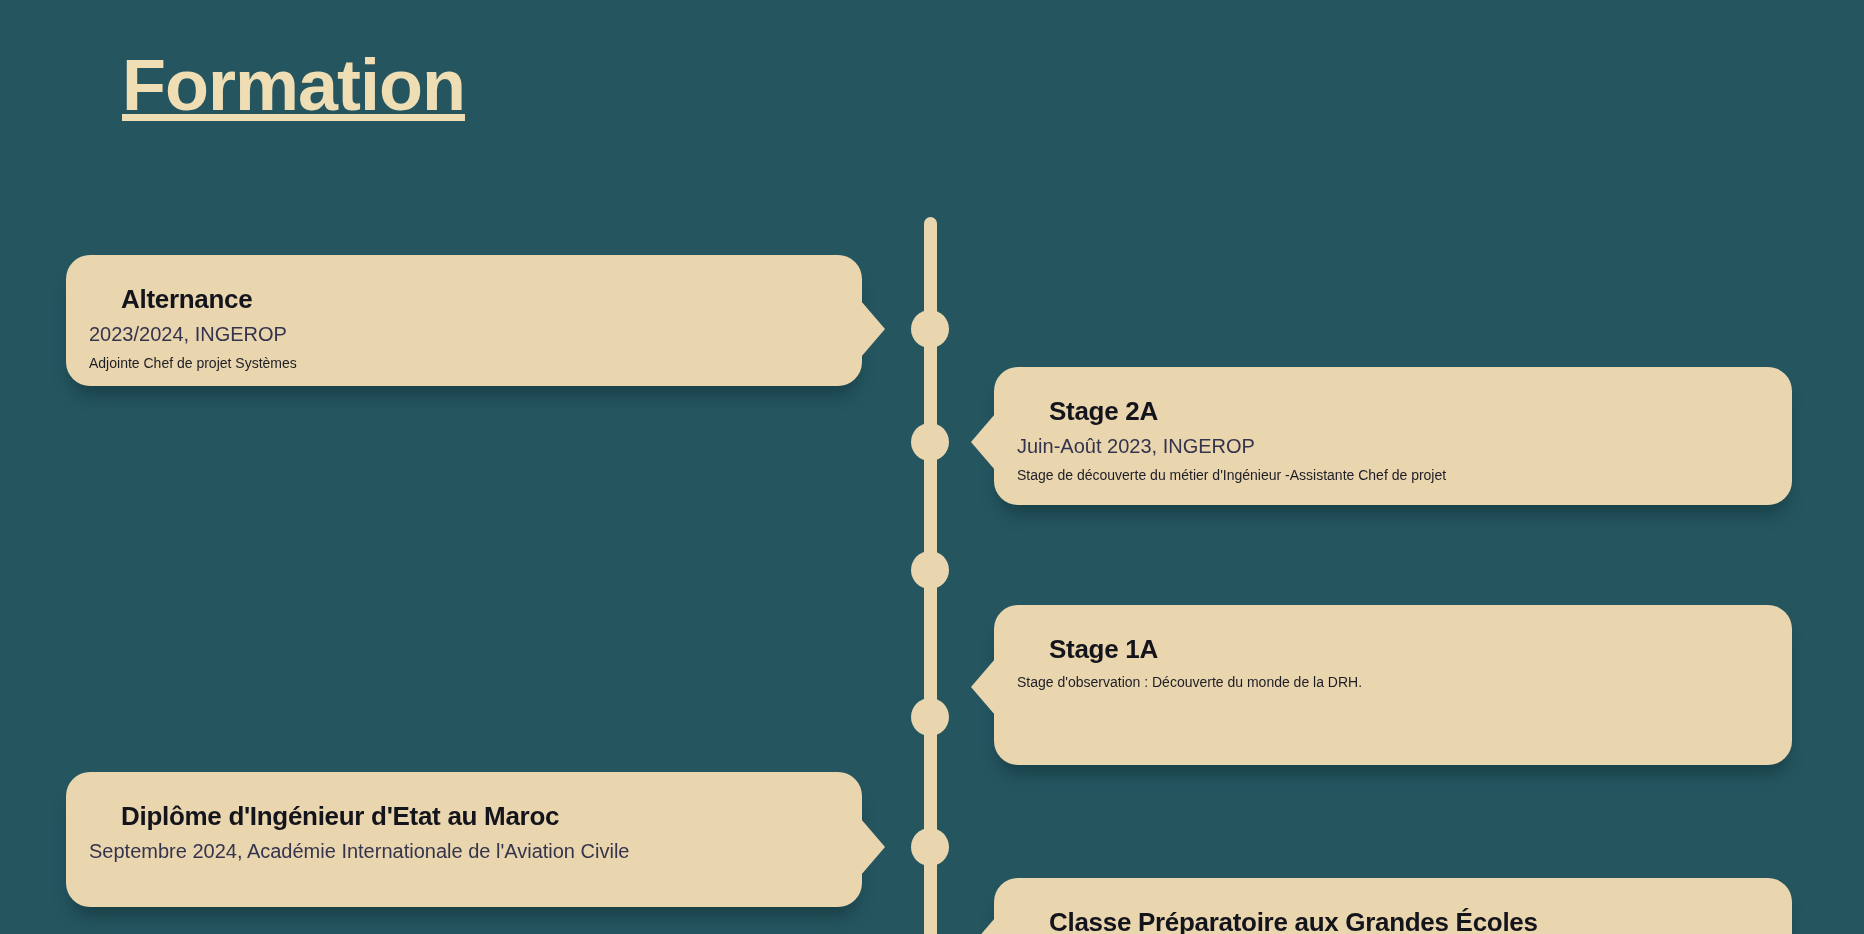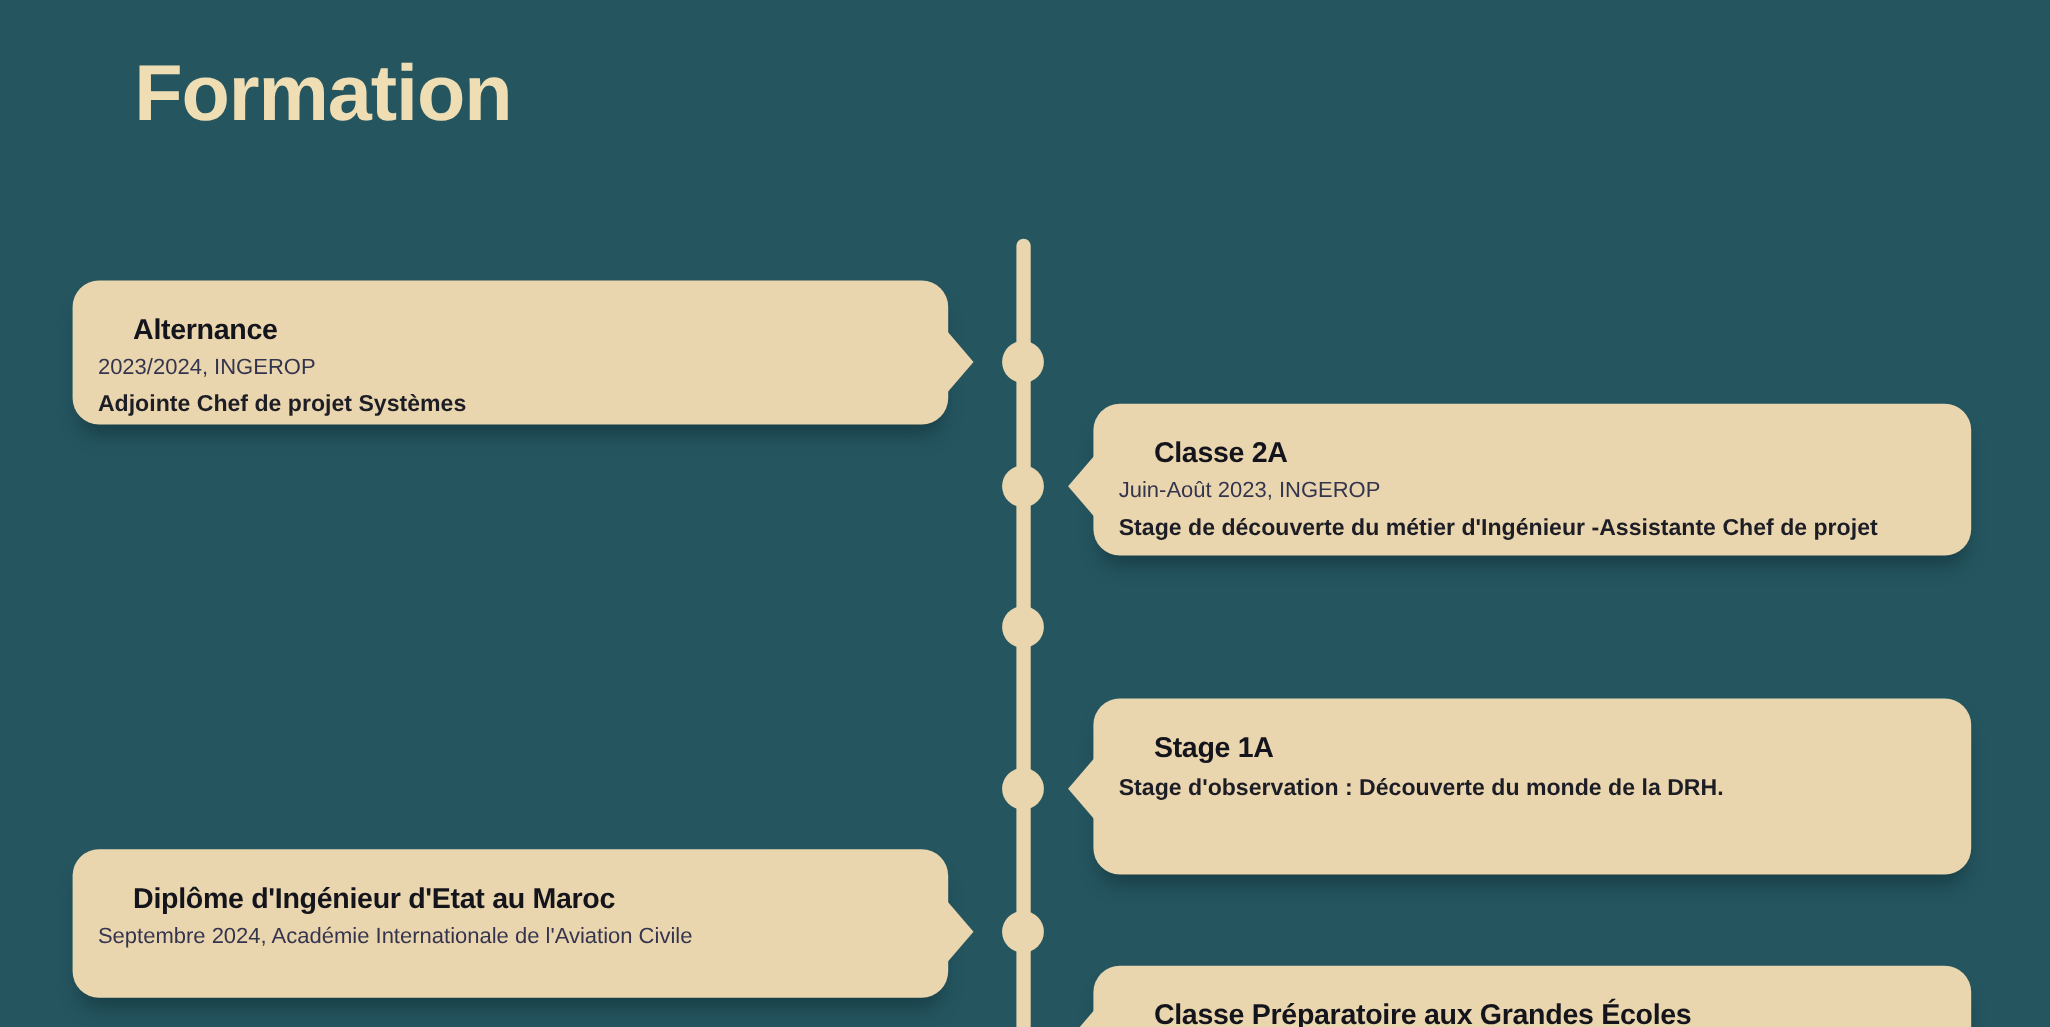--- a/index.html
+++ b/index.html
@@ -24,20 +24,21 @@
     background: var(--background, #255660);
   }
   .section-title {
     position: absolute;
     left: 122px;
     top: 44px;
     font-size: 72px;
     font-weight: bold;
     letter-spacing: -1px;
     color: var(--title, #EFDDB4);
+    text-decoration: underline;
   }
   .timeline-line {
     position: absolute;
     left: 924px;
     top: 217px;
     width: 13px;
     height: 717px;
     background: var(--card, #EAD6AE);
     border-radius: 7px 7px 0 0;
   }
@@ -71,42 +72,41 @@
     margin-left: 32px;
   }
   .card .subtitle {
     margin-top: 5px;
     font-size: 20px;
     line-height: 1.3;
     color: var(--subtitle, #34344E);
   }
   .card .desc {
     margin-top: 7px;
-    font-size: 21px;
+    font-size: 14px;
     line-height: 1.3;
     color: var(--body, #1D1D26);
-    font-weight: bold;
   }
   .pointer {
     position: absolute;
     width: 0;
     height: 0;
     border-top: 28px solid transparent;
     border-bottom: 28px solid transparent;
   }
   .card.left  .pointer { right: -23px; border-left: 24px solid var(--card, #EAD6AE); }
   .card.right .pointer { left: -23px; border-right: 24px solid var(--card, #EAD6AE); }
 
   #card-0 { left: 66px;  top: 255px; width: 796px; height: 131px; }
   #card-0 .pointer { top: 46px; }
   #card-1 { left: 994px; top: 367px; width: 798px; height: 138px; }
   #card-1 .pointer { top: 47px; }
   #card-2 { left: 66px;  top: 475px; width: 796px; height: 182px; }
   #card-2 .pointer { top: 67px; }
-  #card-3 { left: 994px; top: 635px; width: 798px; height: 160px; }
+  #card-3 { left: 994px; top: 605px; width: 798px; height: 160px; }
   #card-3 .pointer { top: 54px; }
   #card-4 { left: 66px;  top: 772px; width: 796px; height: 135px; }
   #card-4 .pointer { top: 47px; }
   #card-5 { left: 994px; top: 878px; width: 798px; height: 140px; }
   #card-5 .pointer { top: 40px; }
 </style>
 </head>
 <body>
 
 <div class="page">
@@ -122,21 +122,21 @@
 
   <div class="card left" id="card-0">
     <div class="pointer"></div>
     <h3>Alternance</h3>
     <div class="subtitle">2023/2024, INGEROP</div>
     <div class="desc">Adjointe Chef de projet Systèmes</div>
   </div>
 
   <div class="card right" id="card-1">
     <div class="pointer"></div>
-    <h3>Classe 2A</h3>
+    <h3>Stage 2A</h3>
     <div class="subtitle">Juin-Août 2023, INGEROP</div>
     <div class="desc">Stage de découverte du métier d'Ingénieur -Assistante Chef de projet</div>
   </div>
 
 
   <div class="card right" id="card-3">
     <div class="pointer"></div>
     <h3>Stage 1A</h3>
     <div class="desc">Stage d'observation : Découverte du monde de la DRH.</div>
   </div>

